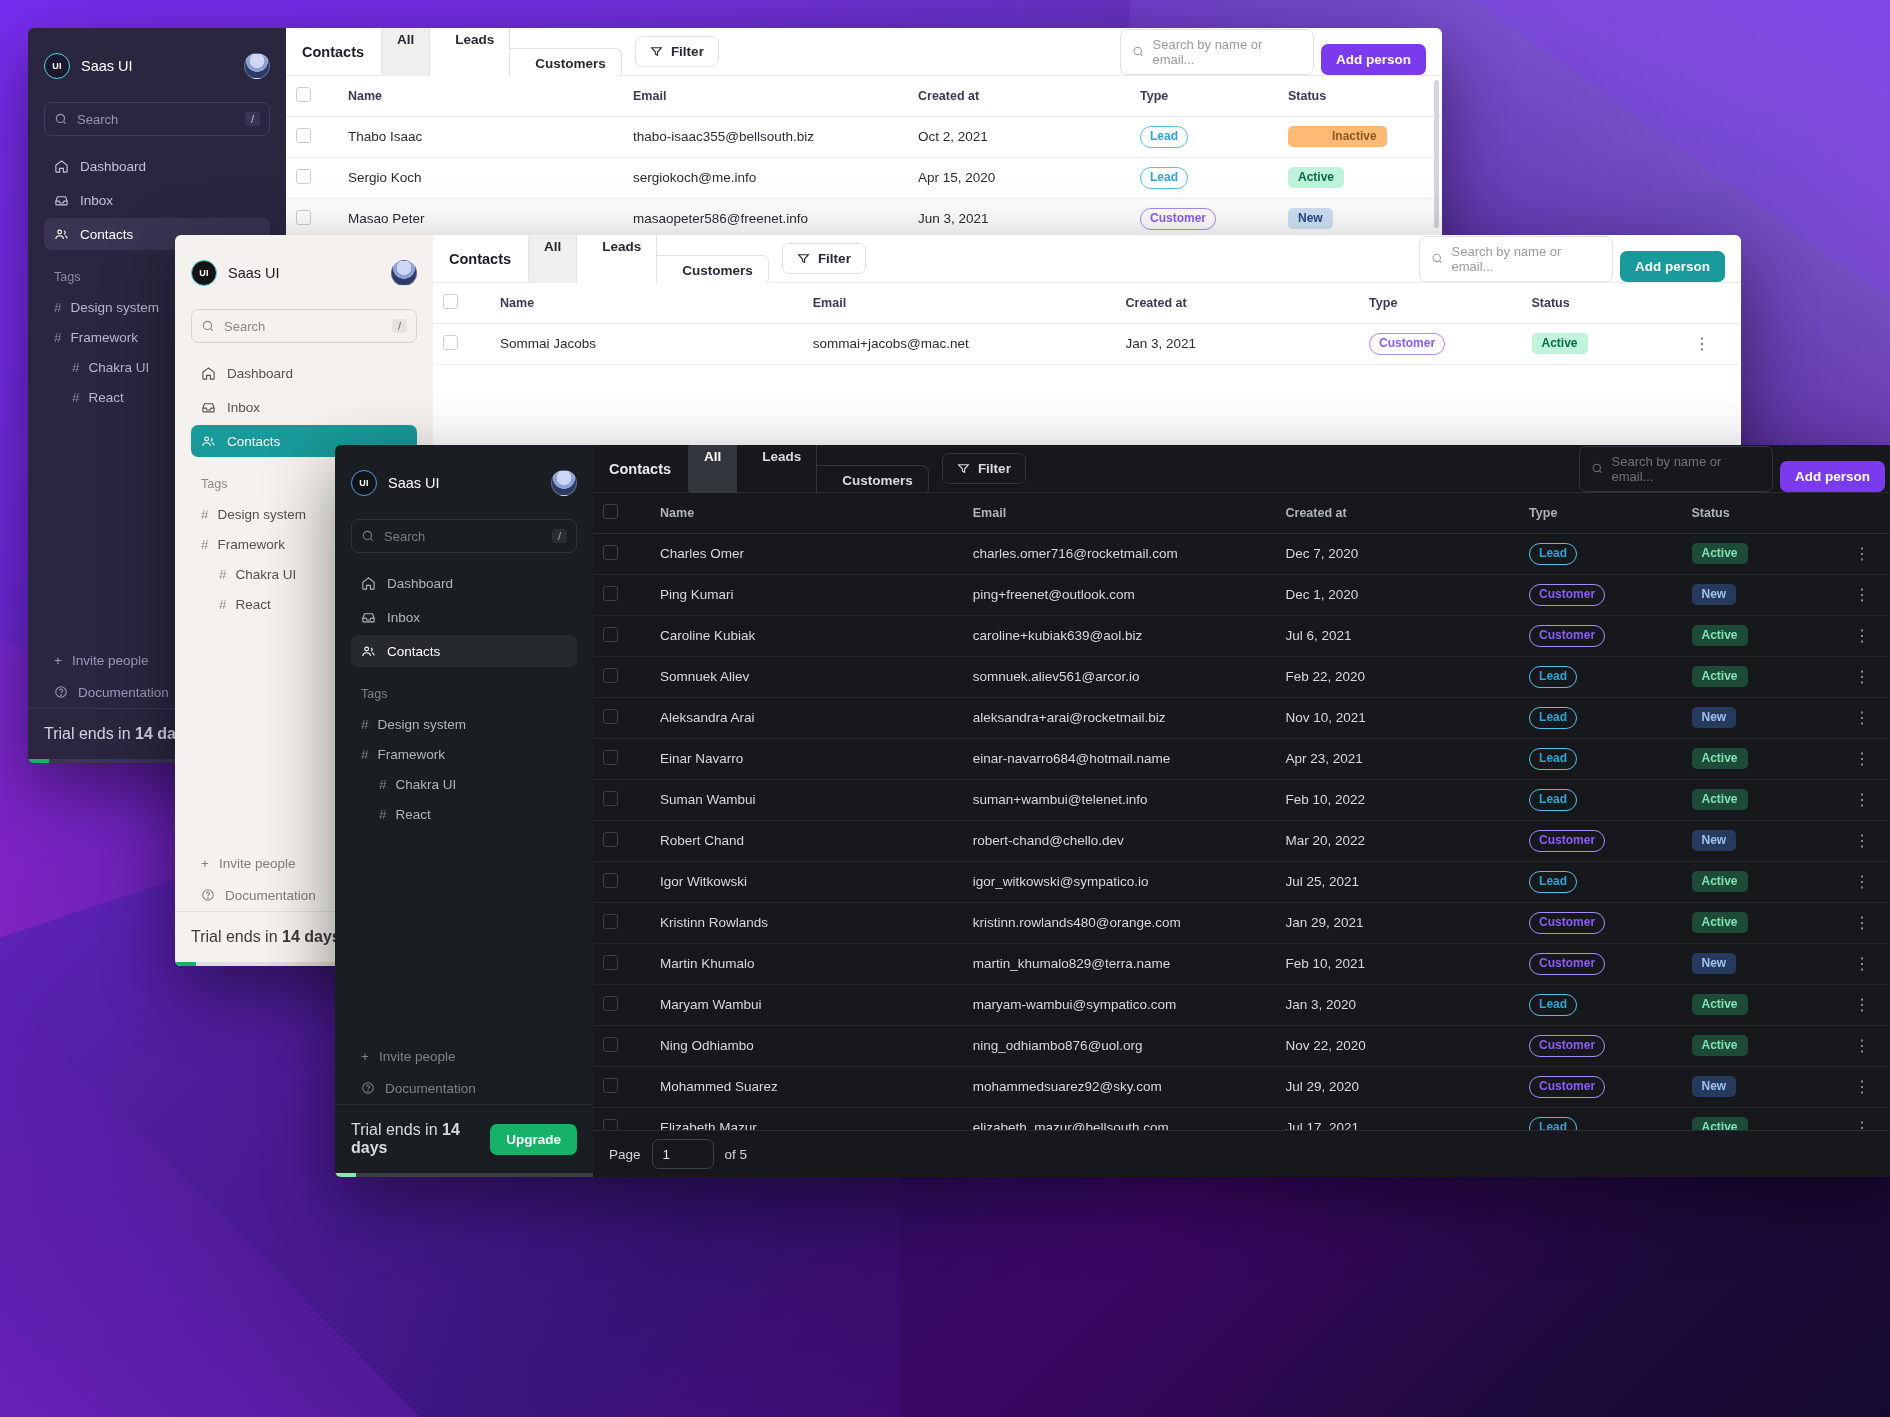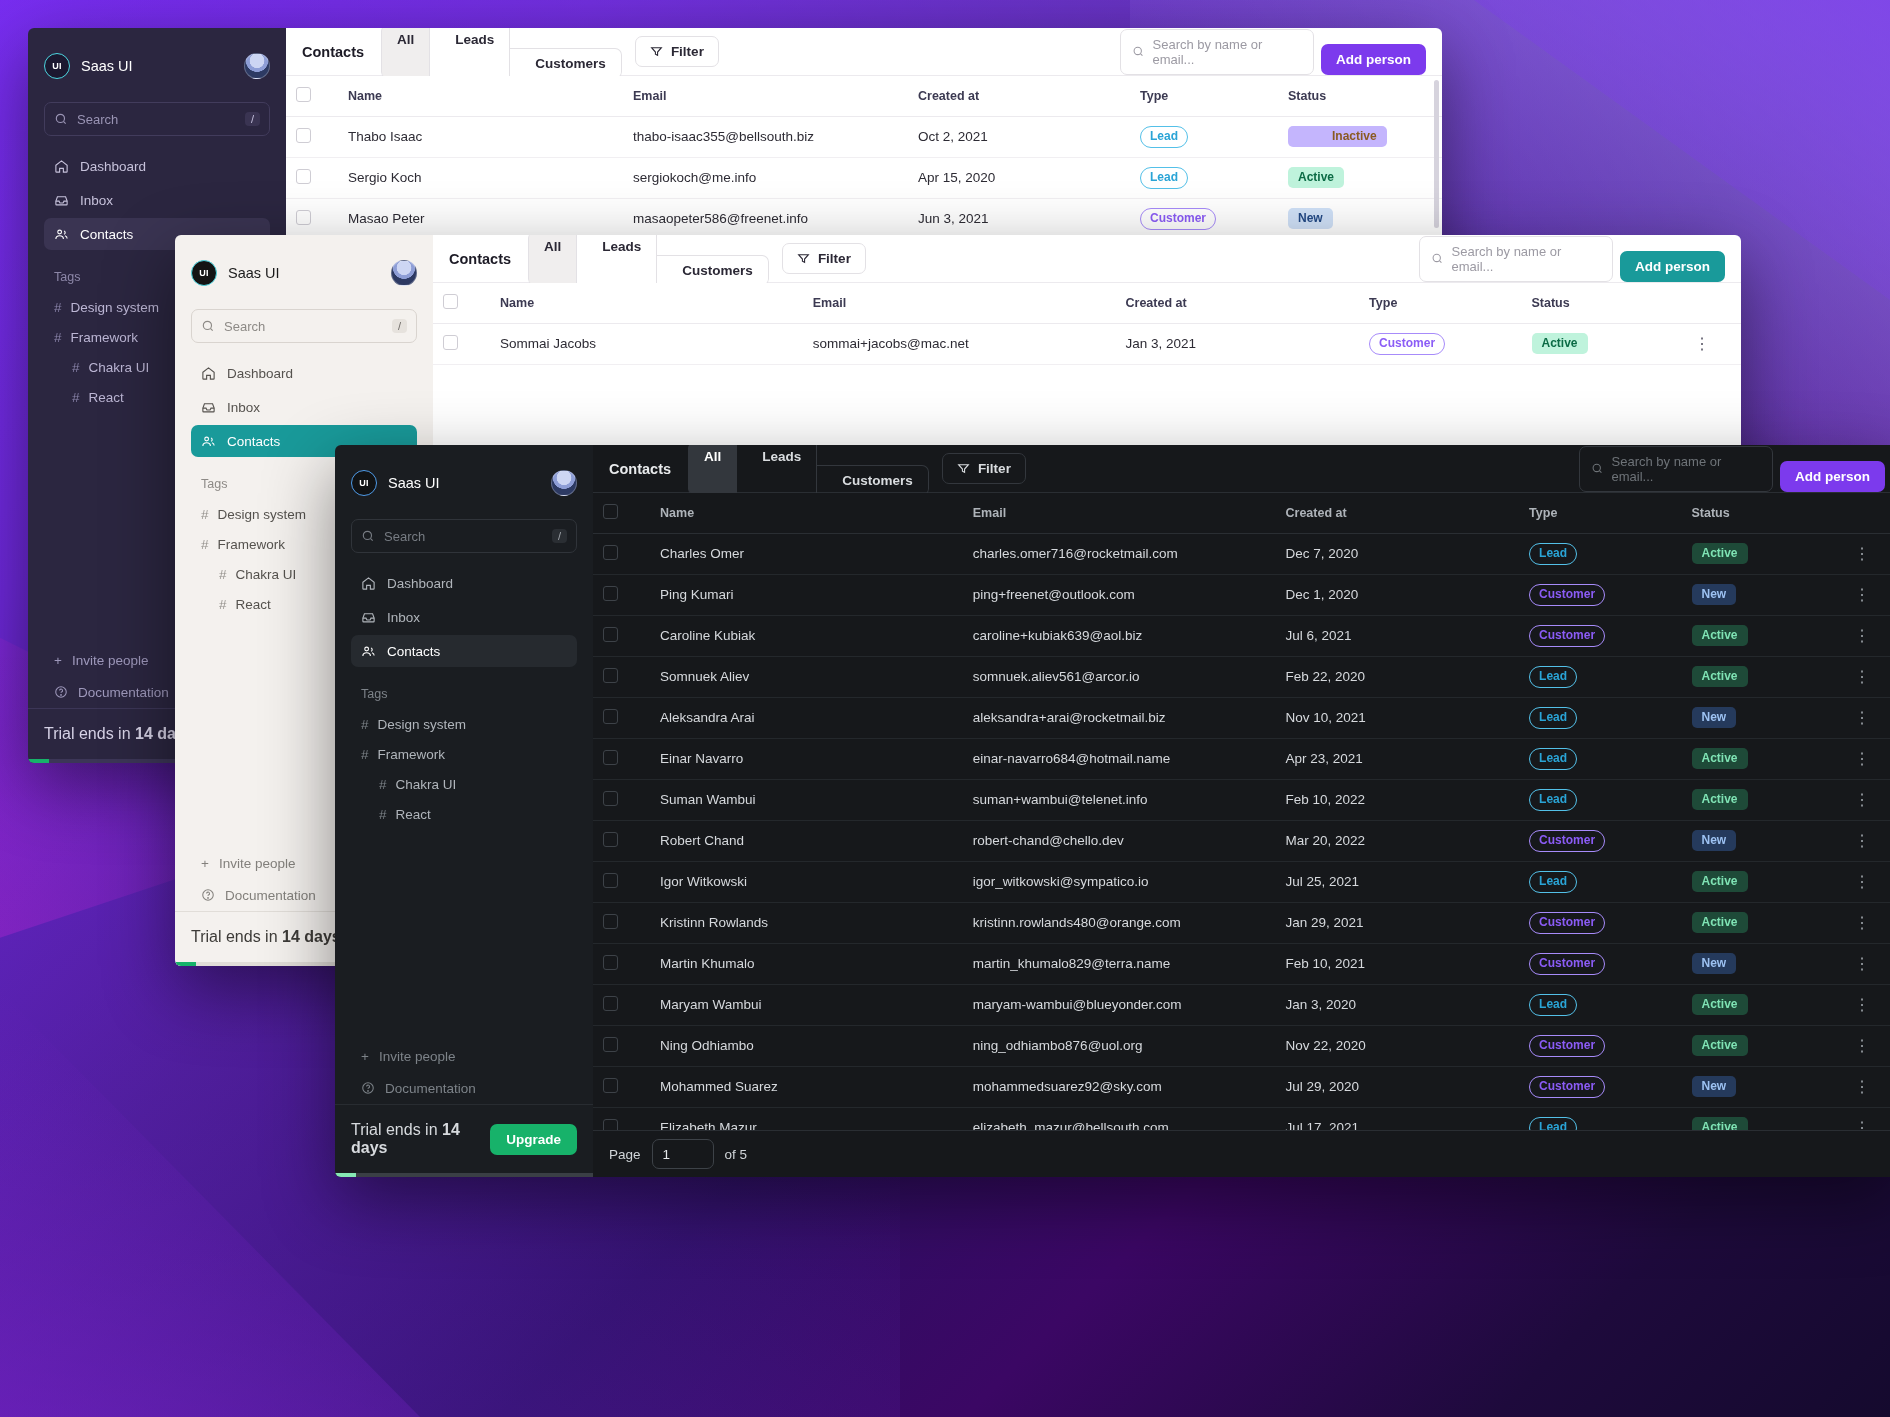--- a/index.html
+++ b/index.html
@@ -166,21 +166,21 @@
   .col-status { width:148px; }
   .col-more { width:52px; }
 
   .pill { display:inline-block; font-size:12px; font-weight:600; padding:2.5px 9px;
           border-radius:11px; border:1px solid; line-height:1.25; }
   .pill.lead { color:#2aa4d6; border-color:#53c0e8; background:transparent; }
   .pill.customer { color:#8b5cf6; border-color:#a78bfa; background:transparent; }
   .badge { display:inline-block; font-size:12px; font-weight:600; padding:3px 10px;
            border-radius:5px; line-height:1.25; }
   .badge.active { background:#bff3dc; color:#0b6b45; }
-  .badge.inactive { background:#c4b5fd; color:#8a5a22;padding-left:44px; }
+  .badge.inactive { background:#fdba74; color:#8a5a22;padding-left:44px; }
   .badge.new { background:#cfe0f7; color:#234a86; }
   #win3 .badge.active { background:#1e4a38; color:#7fe3b4; }
   #win3 .badge.new { background:#253a5c; color:#9dc2f2; }
   .kebab { font-size:16px; letter-spacing:.5px; cursor:pointer; }
   #win1 .kebab, #win2 .kebab { color:#5e5c6b; }
   #win3 .kebab { color:#9aa0a6; }
 
   .scrollbar { position:absolute; right:3px; top:4px; width:5px; border-radius:4px; }
   #win1 .scrollbar { height:148px; background:#d6d3dd; }
 
@@ -704,21 +704,21 @@
               <td class="col-name">Martin Khumalo</td>
               <td class="col-email">martin_khumalo829@terra.name</td>
               <td class="col-date">Feb 10, 2021</td>
               <td class="col-type"><span class="pill customer">Customer</span></td>
               <td class="col-status"><span class="badge new">New</span></td>
               <td class="col-more"><span class="kebab">⋮</span></td>
             </tr>
             <tr>
               <td class="col-cb"><span class="cb"></span></td>
               <td class="col-name">Maryam Wambui</td>
-              <td class="col-email">maryam-wambui@blueyonder.com</td>
+              <td class="col-email">maryam-wambui@sympatico.com</td>
               <td class="col-date">Jan 3, 2020</td>
               <td class="col-type"><span class="pill lead">Lead</span></td>
               <td class="col-status"><span class="badge active">Active</span></td>
               <td class="col-more"><span class="kebab">⋮</span></td>
             </tr>
             <tr>
               <td class="col-cb"><span class="cb"></span></td>
               <td class="col-name">Ning Odhiambo</td>
               <td class="col-email">ning_odhiambo876@uol.org</td>
               <td class="col-date">Nov 22, 2020</td>

